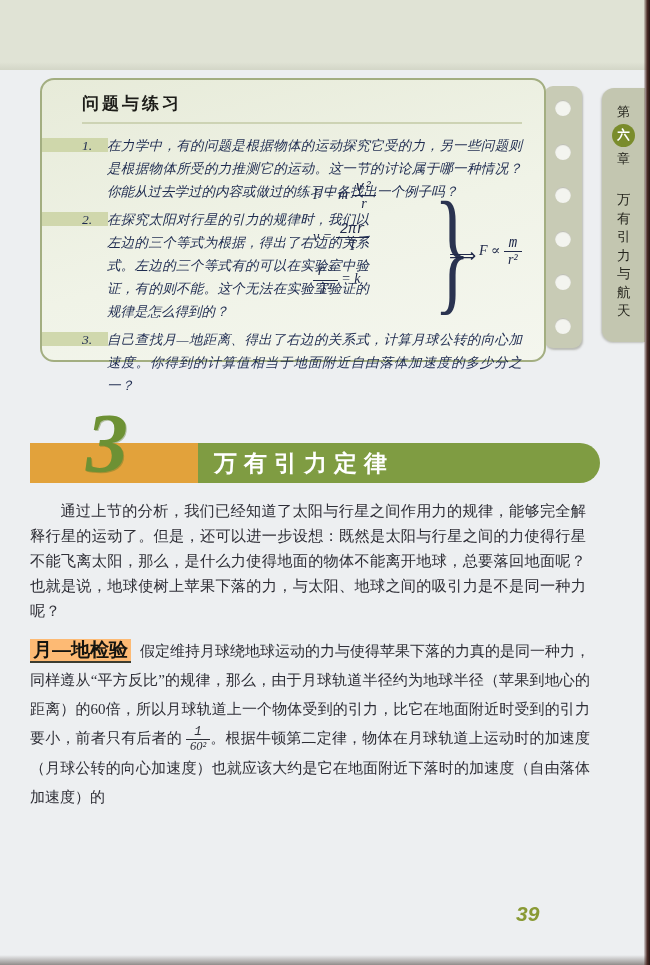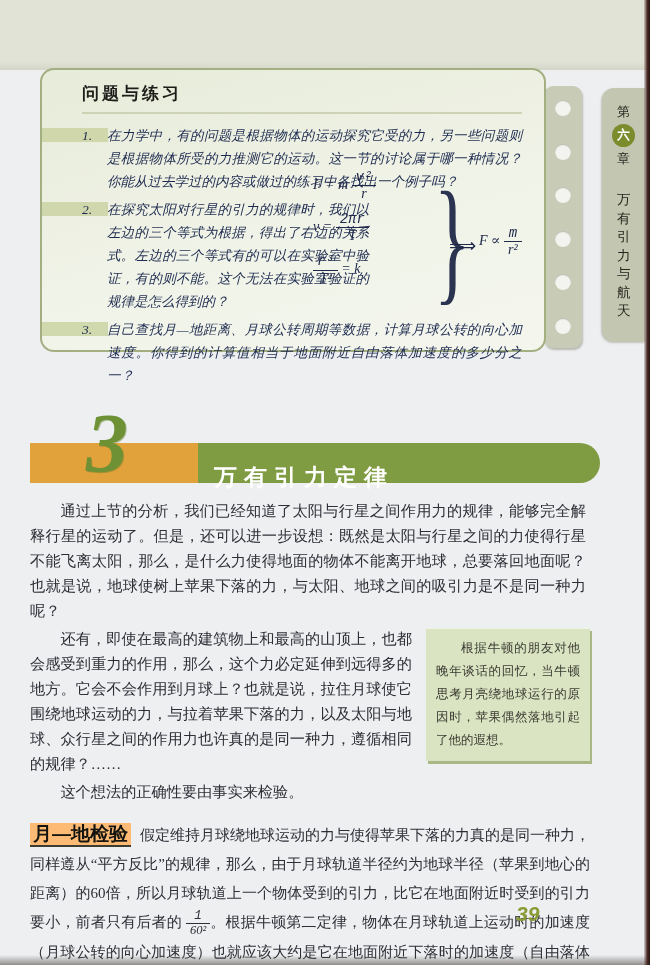--- a/index.html
+++ b/index.html
@@ -13,21 +13,21 @@
   .top-band:after{content:"";position:absolute;left:0;bottom:0;width:100%;height:8px;
     background:linear-gradient(to bottom,rgba(0,0,0,0),rgba(120,120,100,.12));}
 
   
   .holes-strip{position:absolute;left:544px;top:86px;width:38px;height:262px;
     background:#c8cbb5;border-radius:9px;box-shadow:1px 2px 2px rgba(90,90,70,.35);
     display:flex;flex-direction:column;justify-content:space-between;align-items:center;
     padding:14px 0;box-sizing:border-box;}
   .hole{width:16px;height:16px;border-radius:50%;background:#f3f4ef;
     box-shadow:inset 0 1px 1px rgba(100,100,80,.4);}
-  .ex-box{position:absolute;left:40px;top:68px;width:506px;height:284px;box-sizing:border-box;
+  .ex-box{position:absolute;left:40px;top:78px;width:506px;height:284px;box-sizing:border-box;
     border:2px solid #a3ae81;border-radius:14px;
     background:linear-gradient(165deg,#e7ebd9 0%,#f0f3e7 55%,#f4f6ee 100%);
     padding:12px 22px 0 40px;}
   .ex-title{font-family:"Liberation Sans","DejaVu Sans",sans-serif;
     font-weight:bold;font-size:17px;letter-spacing:3px;color:#1c1c18;}
   .ex-divider{height:2px;background:#cdd3b4;margin:7px 0 0 0;}
   .ex-items{margin-top:10px;}
   .ex-item{position:relative;display:flex;margin-bottom:5px;
     font-size:13.5px;line-height:23px;font-style:italic;color:#1e2b50;text-align:justify;}
   .ex-item .no{flex:none;width:25px;position:relative;z-index:1;}
@@ -48,21 +48,21 @@
   .implies{position:absolute;left:142px;top:64px;font-size:19px;font-style:normal;color:#20294a;
     font-family:"DejaVu Sans",sans-serif;}
   .result{position:absolute;left:172px;top:56px;white-space:nowrap;}
 
   
   .band-orange{position:absolute;left:30px;top:443px;width:168px;height:40px;background:#e2a23b;}
   .band-green{position:absolute;left:198px;top:443px;width:402px;height:40px;background:#7f9c42;
     border-radius:0 20px 20px 0;}
   .big-num{position:absolute;left:86px;top:400px;font-size:84px;line-height:88px;
     font-weight:bold;font-style:italic;color:#6d9134;text-shadow:1px 1px 0 rgba(90,120,40,.4);}
-  .sec-title{position:absolute;left:214px;top:462px;font-size:23px;font-weight:bold;
+  .sec-title{position:absolute;left:214px;top:448px;font-size:23px;font-weight:bold;
     color:#ffffff;letter-spacing:7px;}
 
   
   .body-col{position:absolute;left:30px;top:498px;width:560px;
     font-size:15.2px;line-height:25px;color:#2e2e36;text-align:justify;}
   .body-col p{margin:0 4px 3px 0;text-indent:2em;}
   .note{float:right;width:144px;margin:2px 0 8px 14px;padding:9px 10px;box-sizing:content-box;
     background:#dbe4c2;box-shadow:2px 3px 0 #a9b785, inset 0 1px 0 #eef3e0;
     font-family:"Liberation Sans","DejaVu Sans",sans-serif;font-size:12.5px;line-height:23px;
     color:#3b3b33;text-align:justify;text-indent:2em;}
@@ -121,21 +121,21 @@
         <span class="txt">在力学中，有的问题是根据物体的运动探究它受的力，另一些问题则是根据物体所受的力推测它的运动。这一节的讨论属于哪一种情况？你能从过去学过的内容或做过的练习中各找出一个例子吗？</span>
       </div>
 
       <div class="ex-item narrow">
         <span class="no">2.</span>
         <span class="txt">在探究太阳对行星的引力的规律时，我们以左边的三个等式为根据，得出了右边的关系式。左边的三个等式有的可以在实验室中验证，有的则不能。这个无法在实验室验证的规律是怎么得到的？</span>
       </div>
 
       <div class="ex-item">
         <span class="no">3.</span>
-        <span class="txt">自己查找月—地距离、月球公转周期等数据，计算月球公转的向心加速度。你得到的计算值相当于地面附近自由落体加速度的多少分之一？</span>
+        <span class="txt">自己查找月—地距离、得出了右边的关系式，计算月球公转的向心加速度。你得到的计算值相当于地面附近自由落体加速度的多少分之一？</span>
       </div>
     </div>
 
     <div class="formula-block">
       <div class="eq-col">
         <div class="eq">
           <span>F = m</span>
           <span class="frac"><span class="fn">v²</span><span class="fd">r</span></span>
         </div>
         <div class="eq">
@@ -156,25 +156,20 @@
     </div>
   </div>
 
   <div class="band-orange"></div>
   <div class="band-green"></div>
   <div class="big-num">3</div>
   <div class="sec-title">万有引力定律</div>
 
   <div class="body-col">
     <p>通过上节的分析，我们已经知道了太阳与行星之间作用力的规律，能够完全解释行星的运动了。但是，还可以进一步设想：既然是太阳与行星之间的力使得行星不能飞离太阳，那么，是什么力使得地面的物体不能离开地球，总要落回地面呢？也就是说，地球使树上苹果下落的力，与太阳、地球之间的吸引力是不是同一种力呢？</p>
-    <div>
-      <aside class="note">根据牛顿的朋友对他晚年谈话的回忆，当牛顿思考月亮绕地球运行的原因时，苹果偶然落地引起了他的遐想。</aside>
-      <p>还有，即使在最高的建筑物上和最高的山顶上，也都会感受到重力的作用，那么，这个力必定延伸到远得多的地方。它会不会作用到月球上？也就是说，拉住月球使它围绕地球运动的力，与拉着苹果下落的力，以及太阳与地球、众行星之间的作用力也许真的是同一种力，遵循相同的规律？……</p>
-      <p>这个想法的正确性要由事实来检验。</p>
-    </div>
     <div style="clear:both;"></div>
 
     <div class="moon">
       <span class="moon-label">月—地检验</span><span>假定维持月球绕地球运动的力与使得苹果下落的力真的是同一种力，同样遵从“平方反比”的规律，那么，由于月球轨道半径约为地球半径（苹果到地心的距离）的60倍，所以月球轨道上一个物体受到的引力，比它在地面附近时受到的引力要小，前者只有后者的</span>
       <span class="frac"><span class="fn">1</span><span class="fd">60²</span></span><span>。根据牛顿第二定律，物体在月球轨道上运动时的加速度（月球公转的向心加速度）也就应该大约是它在地面附近下落时的加速度（自由落体加速度）的</span>
       
     </div>
   </div>
 
   <div class="page-num">39</div>

